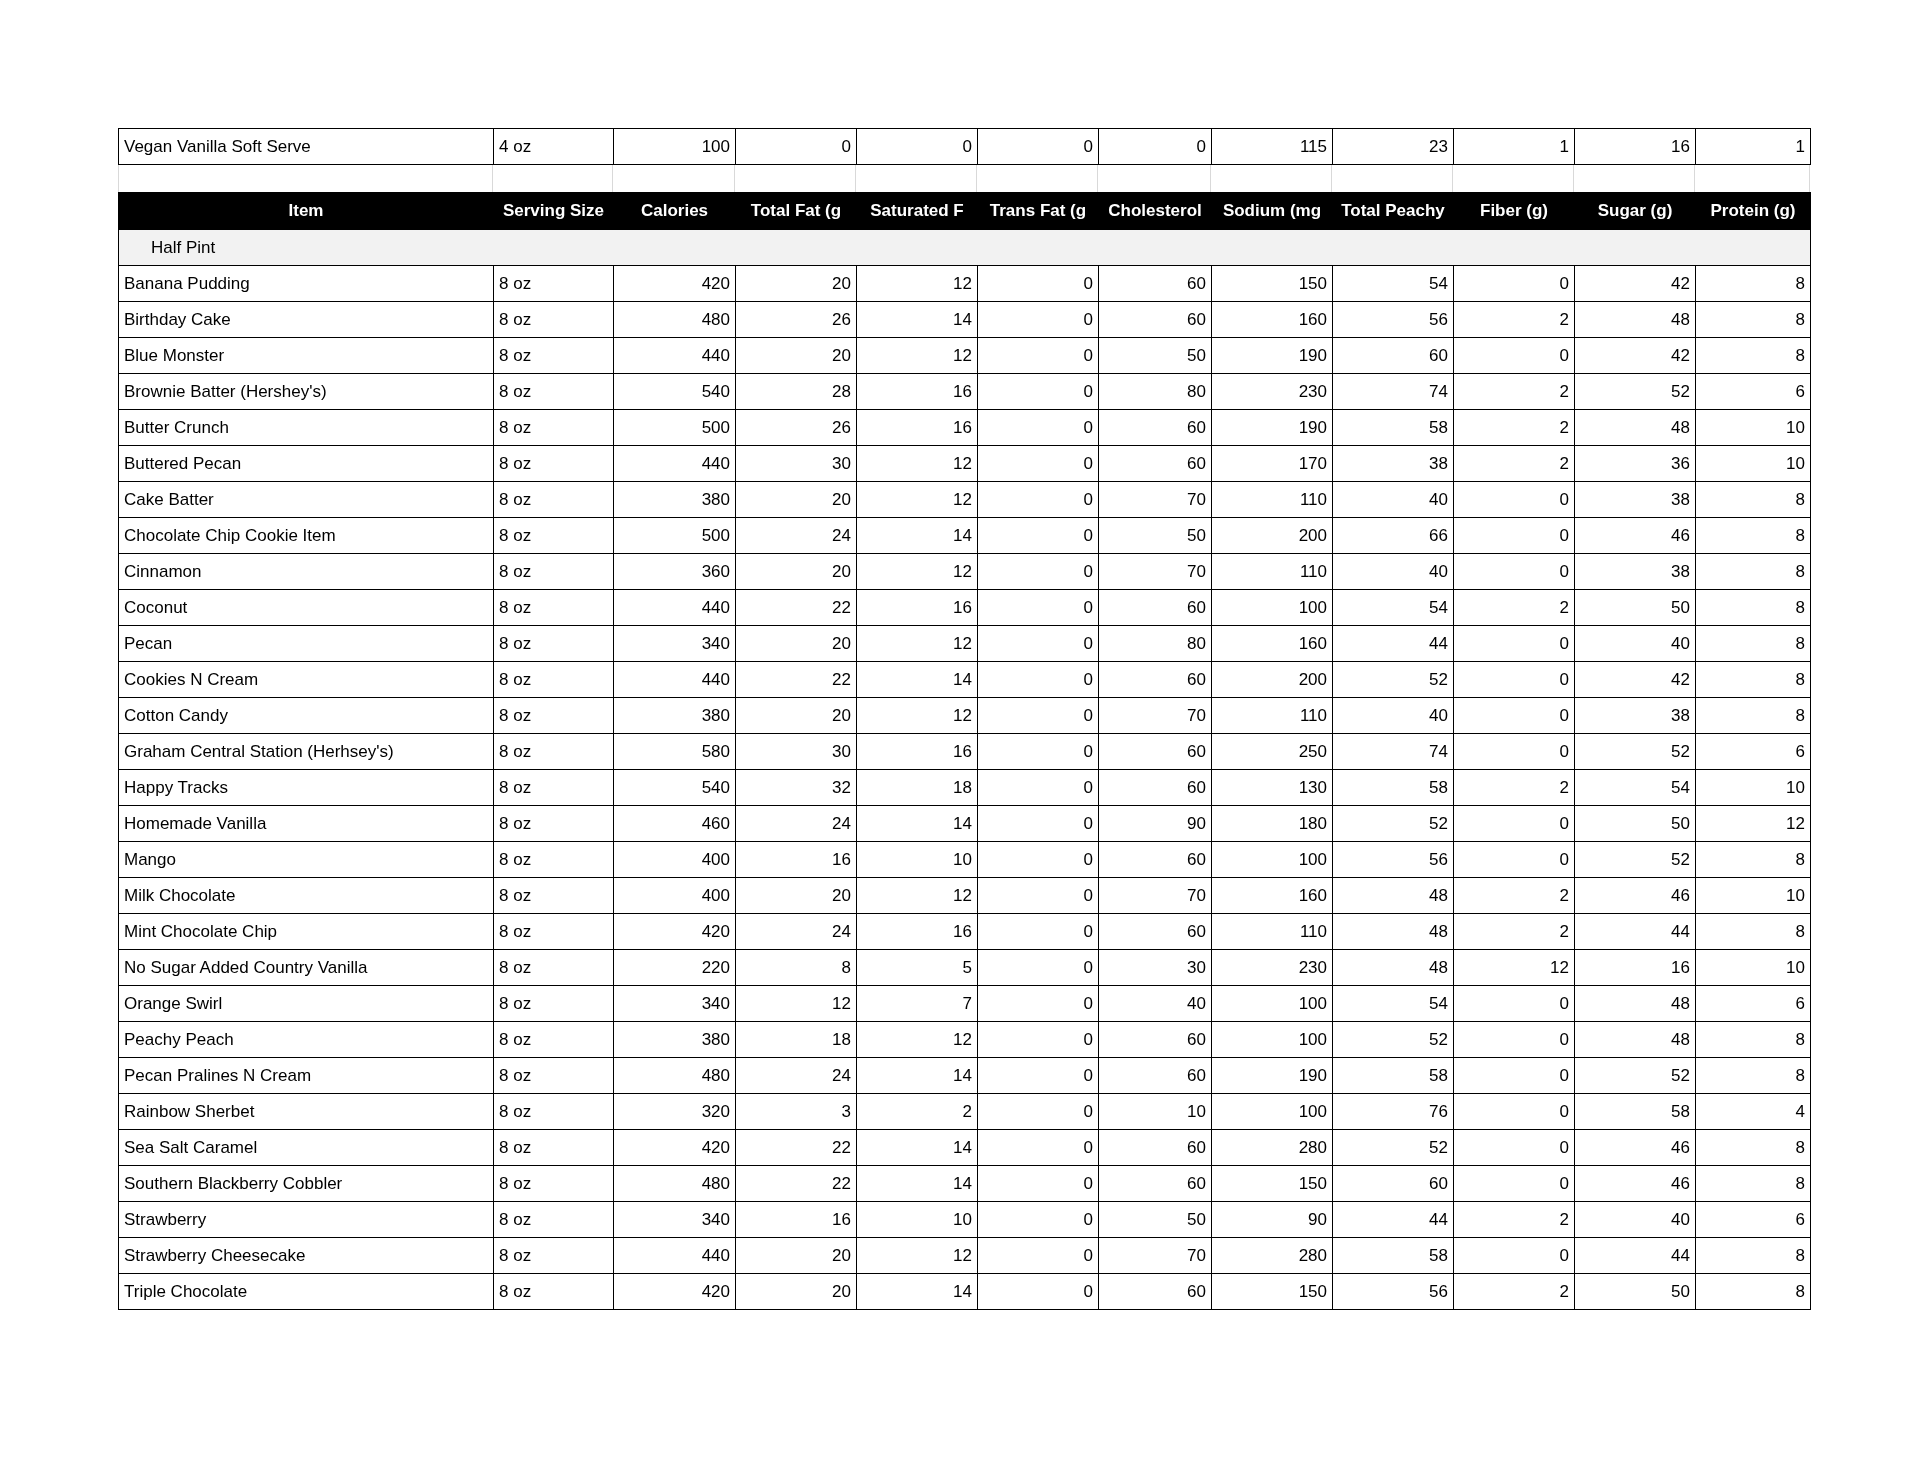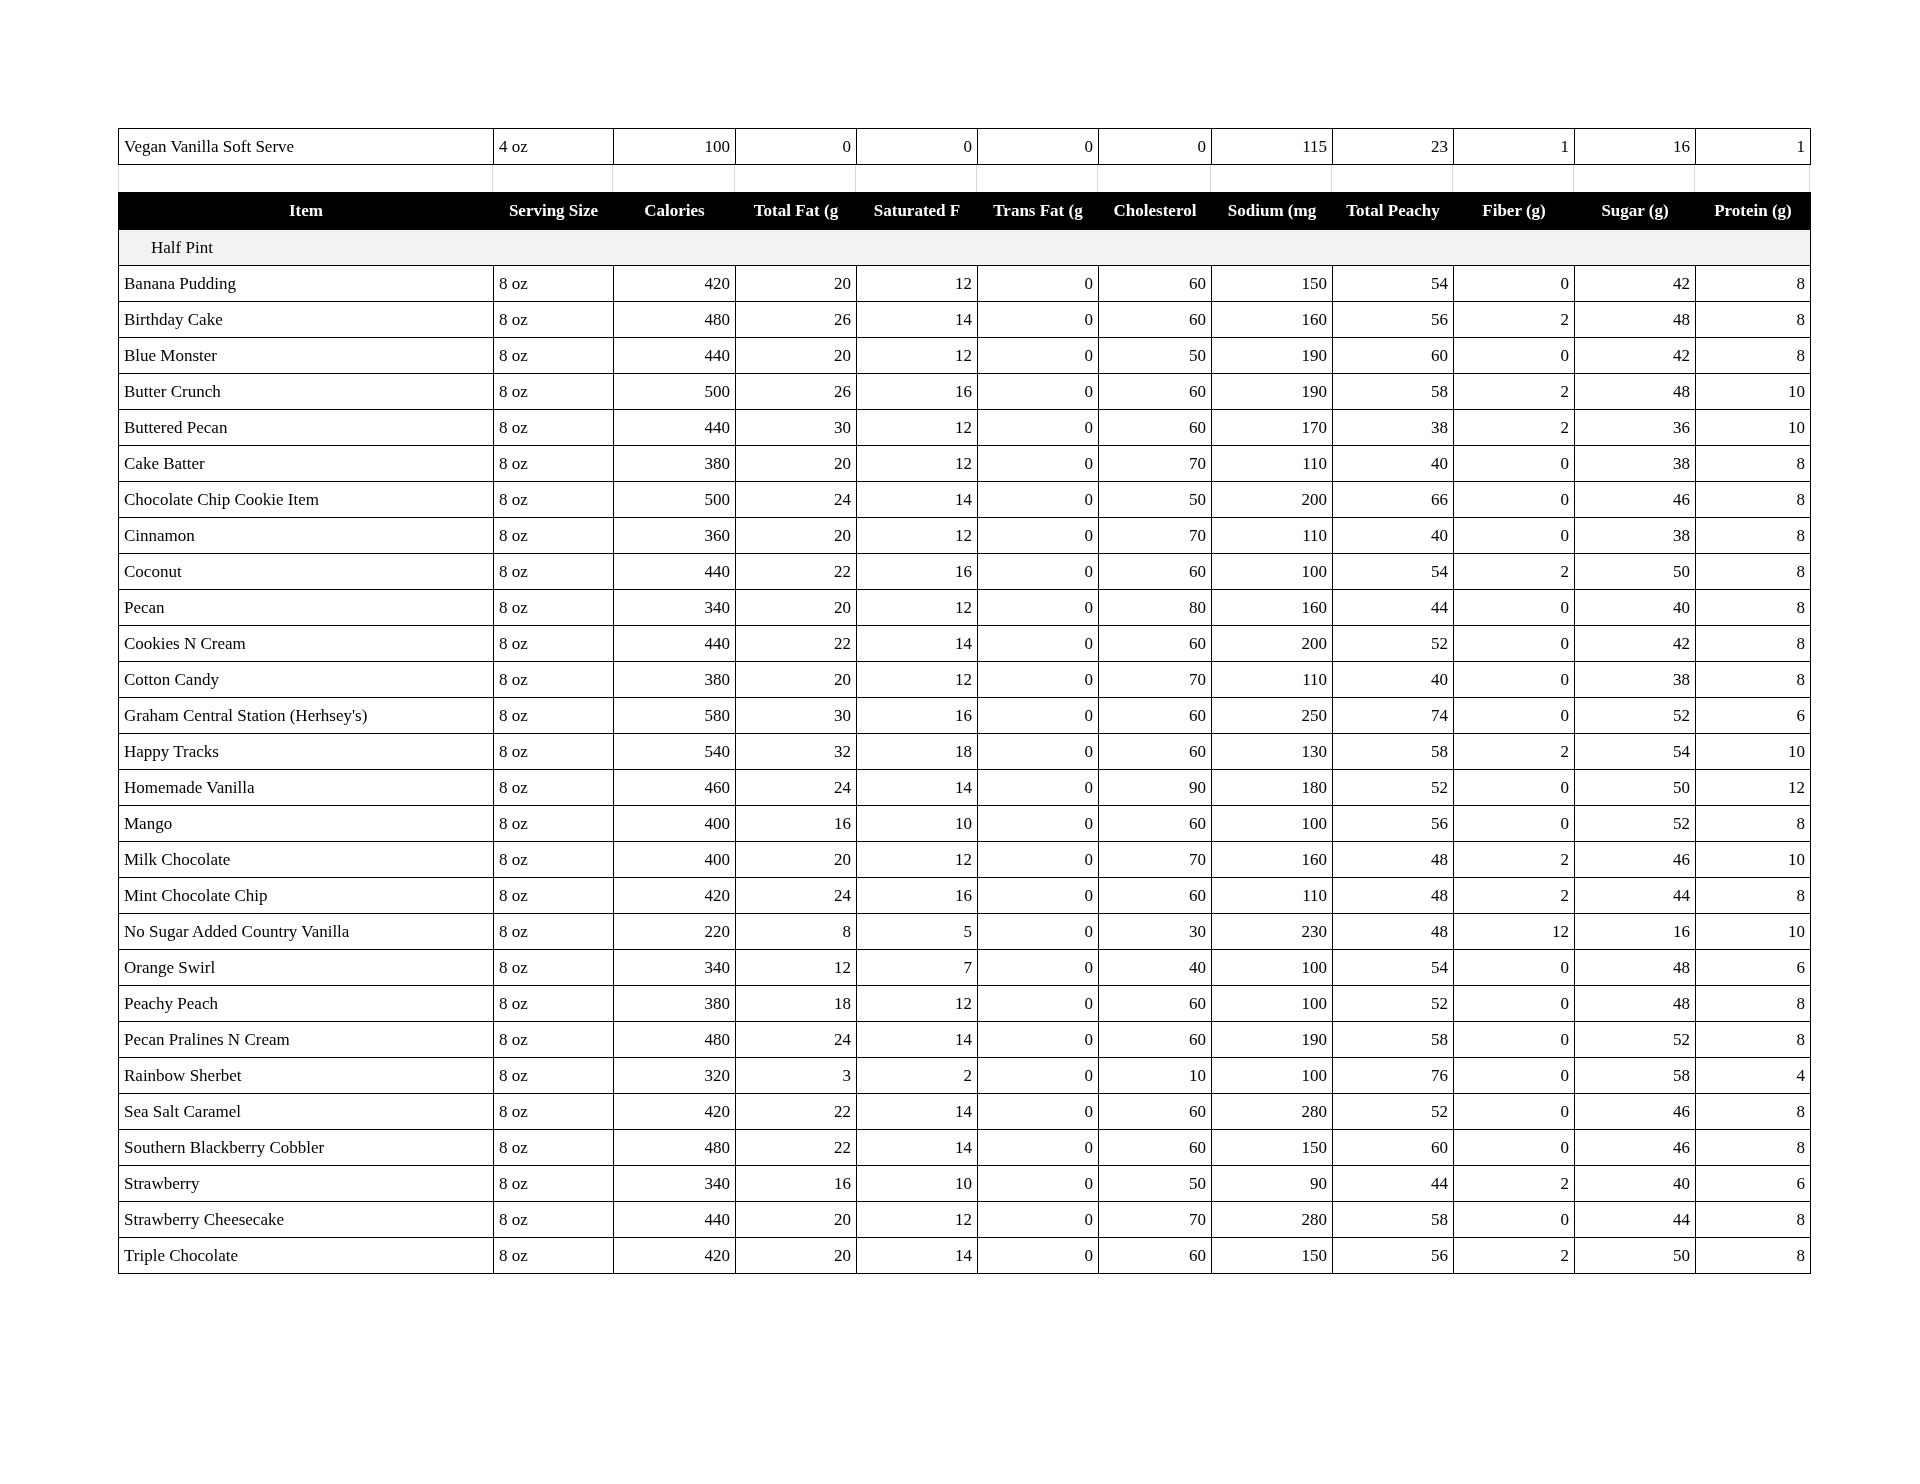--- a/index.html
+++ b/index.html
@@ -3,21 +3,21 @@
 <meta charset="utf-8">
 <style>
   * { margin: 0; padding: 0; box-sizing: border-box; }
   html, body { background: #ffffff; }
   body {
     width: 1920px; height: 1484px;
     position: relative;
     font-family: "Liberation Sans", sans-serif;
     color: #000;
   }
-  .sheet { position: absolute; left: 118px; top: 128px; font-family: Liberation Serif, serif; }
+  .sheet { position: absolute; left: 118px; top: 128px; }
 
   table { border-collapse: collapse; table-layout: fixed; width: 1692px; }
   td, th {
     border: 1px solid #000;
     height: 36px;
     font-size: 17px;
     font-weight: normal;
     overflow: hidden;
     white-space: nowrap;
     padding: 0 5px;
@@ -167,20 +167,34 @@
           <td class="r">12</td>
           <td class="r">0</td>
           <td class="r">50</td>
           <td class="r">190</td>
           <td class="r">60</td>
           <td class="r">0</td>
           <td class="r">42</td>
           <td class="r">8</td>
         </tr>
         <tr>
+          <td class="l">Brownie Batter (Hershey's)</td>
+          <td class="l">8 oz</td>
+          <td class="r">540</td>
+          <td class="r">28</td>
+          <td class="r">16</td>
+          <td class="r">0</td>
+          <td class="r">80</td>
+          <td class="r">230</td>
+          <td class="r">74</td>
+          <td class="r">2</td>
+          <td class="r">52</td>
+          <td class="r">6</td>
+        </tr>
+        <tr>
           <td class="l">Butter Crunch</td>
           <td class="l">8 oz</td>
           <td class="r">500</td>
           <td class="r">26</td>
           <td class="r">16</td>
           <td class="r">0</td>
           <td class="r">60</td>
           <td class="r">190</td>
           <td class="r">58</td>
           <td class="r">2</td>

